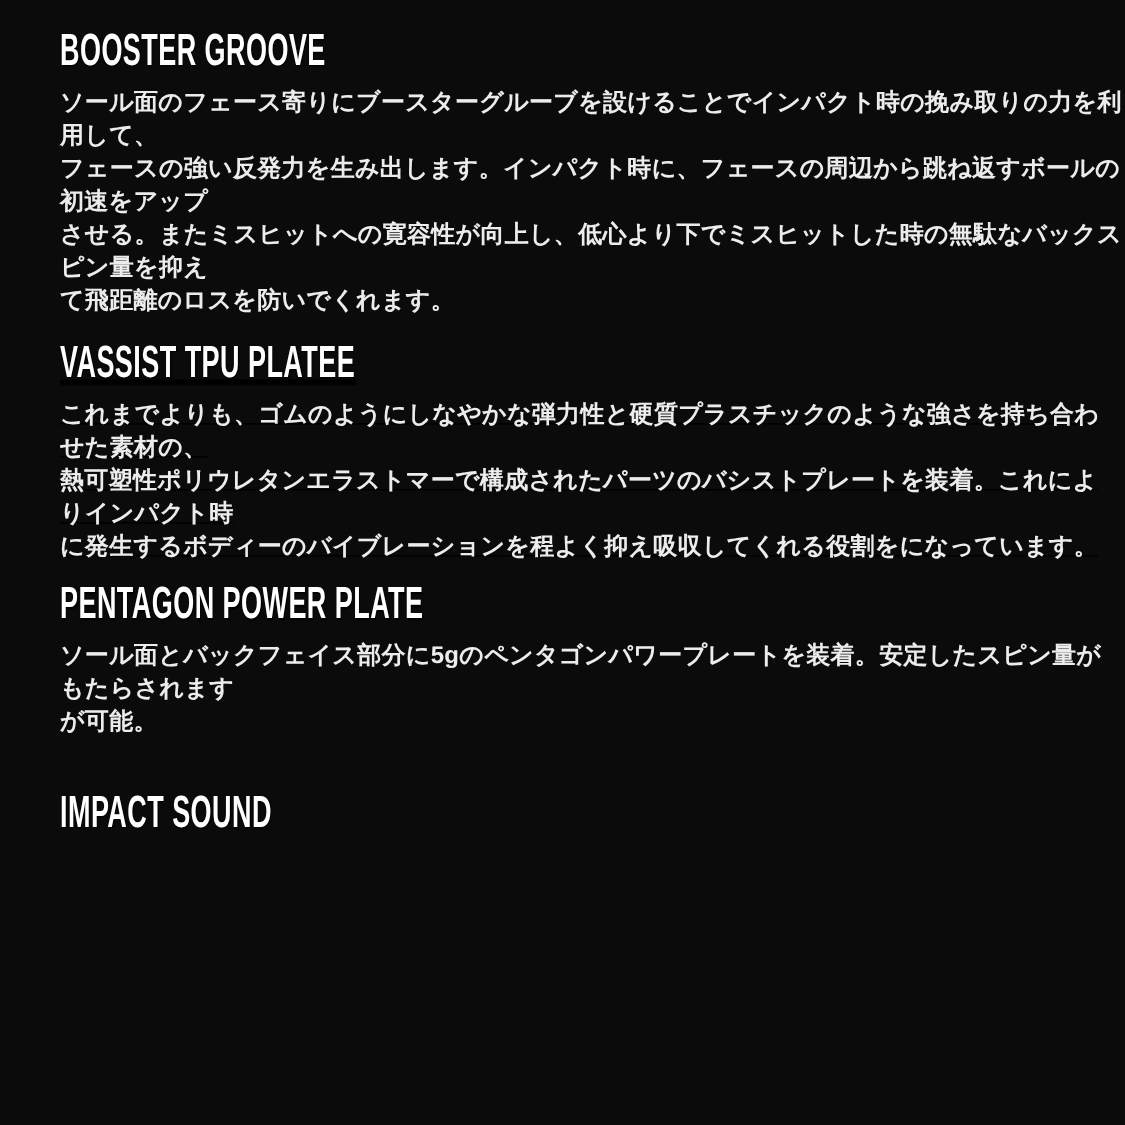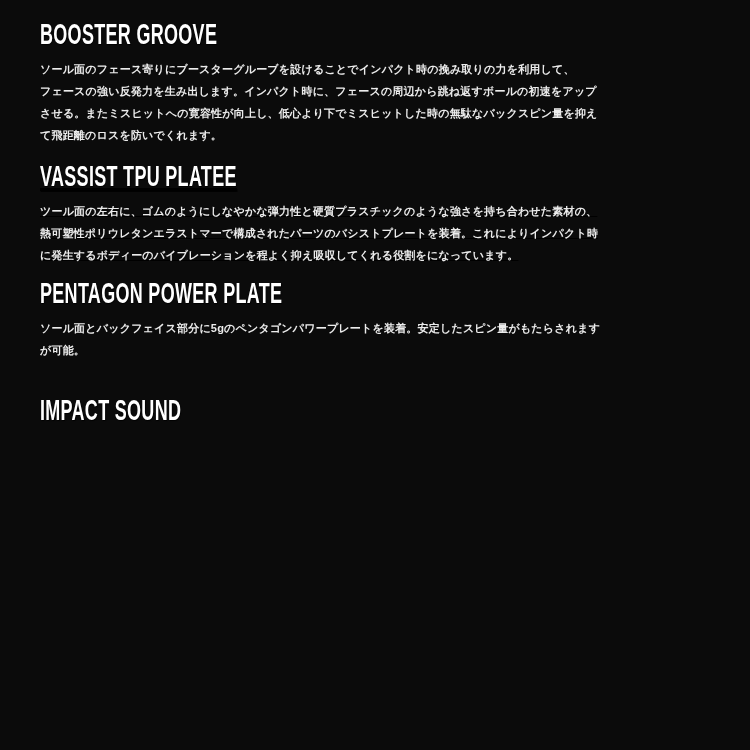--- a/index.html
+++ b/index.html
@@ -31,21 +31,21 @@
     font-weight: 700;
     letter-spacing: 0.5px;
     white-space: nowrap;
     transform: scaleX(0.6);
     transform-origin: 0 50%;
     text-shadow: 1px 1px 1px rgba(0,0,0,0.85);
   }
   .sec-body {
     margin: 10px 0 0 0;
     color: #ececec;
-    font-size: 11px;
+    font-size: 16px;
     line-height: 22px;
     font-weight: 700;
     letter-spacing: 0.2px;
     white-space: pre-line;
     max-width: 722px;
   }
   .mt-s2 { margin-top: 16px; text-decoration: underline; }
   .mt-s3 { margin-top: 15px; }
   .mt-s4 { margin-top: 13px; }
   .mt-s5 { margin-top: 35px; }
@@ -58,21 +58,21 @@
   <section class="section">
     <h2 class="sec-title">BOOSTER GROOVE</h2>
     <p class="sec-body">ソール面のフェース寄りにブースターグルーブを設けることでインパクト時の挽み取りの力を利用して、
 フェースの強い反発力を生み出します。インパクト時に、フェースの周辺から跳ね返すボールの初速をアップ
 させる。またミスヒットへの寛容性が向上し、低心より下でミスヒットした時の無駄なバックスピン量を抑え
 て飛距離のロスを防いでくれます。</p>
   </section>
 
   <section class="section mt-s2">
     <h2 class="sec-title">VASSIST TPU PLATEE</h2>
-    <p class="sec-body">ツール面の左右に、ゴムのようにしなやかな弾力性と硬質プラスチックのような強さを持ち合わせた素材の、
+    <p class="sec-body">これまでよりも、ゴムのようにしなやかな弾力性と硬質プラスチックのような強さを持ち合わせた素材の、
 熱可塑性ポリウレタンエラストマーで構成されたパーツのバシストプレートを装着。これによりインパクト時
 に発生するボディーのバイブレーションを程よく抑え吸収してくれる役割をになっています。</p>
   </section>
 
 
   <section class="section mt-s4">
     <h2 class="sec-title">PENTAGON POWER PLATE</h2>
     <p class="sec-body">ソール面とバックフェイス部分に5gのペンタゴンパワープレートを装着。安定したスピン量がもたらされます
 が可能。</p>
   </section>

